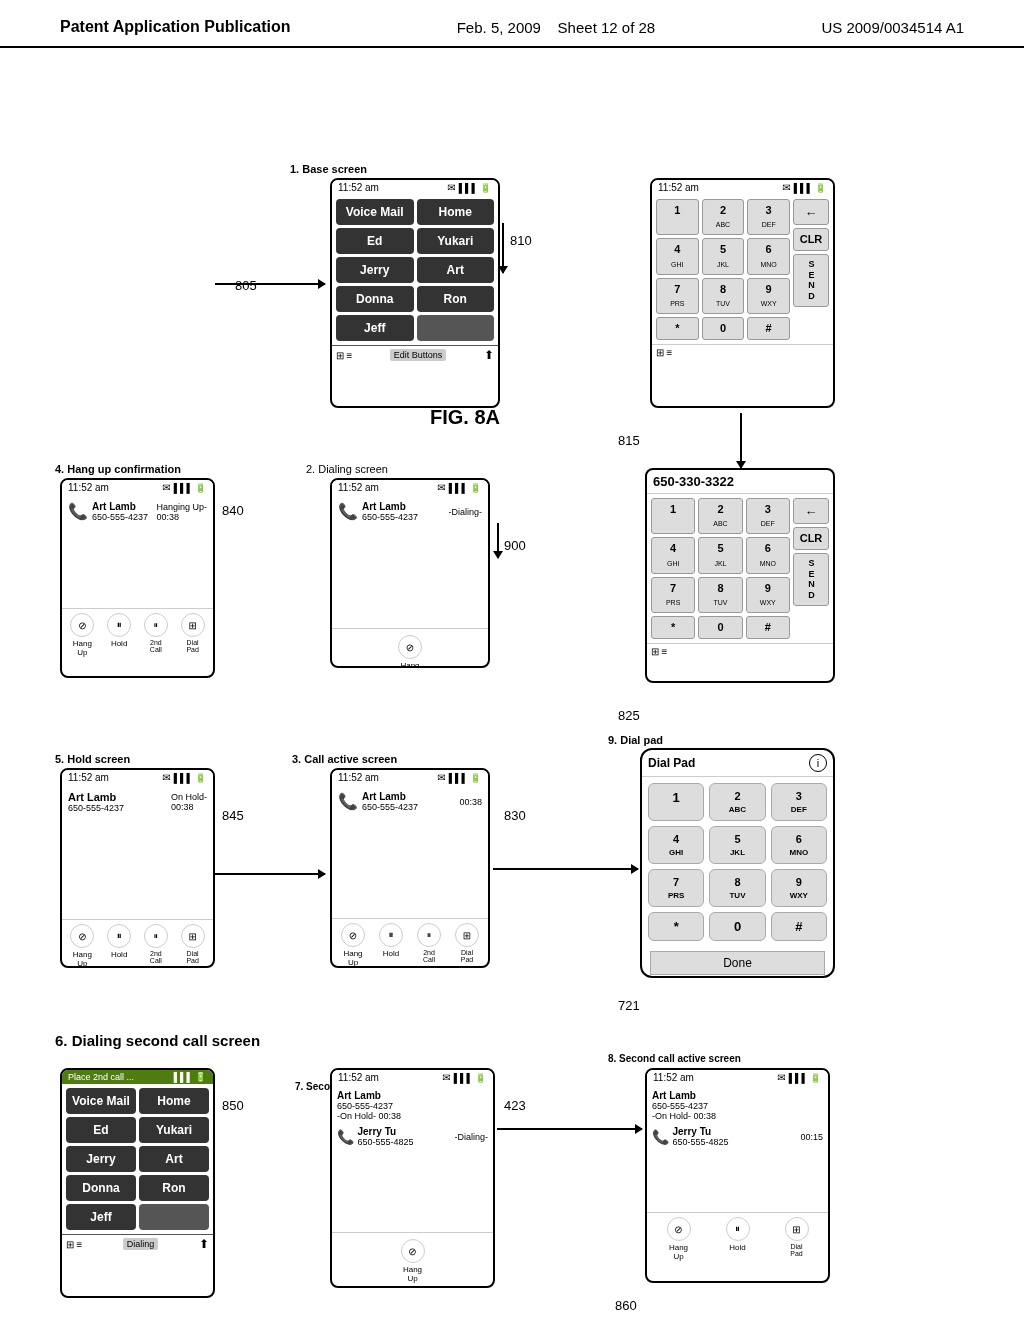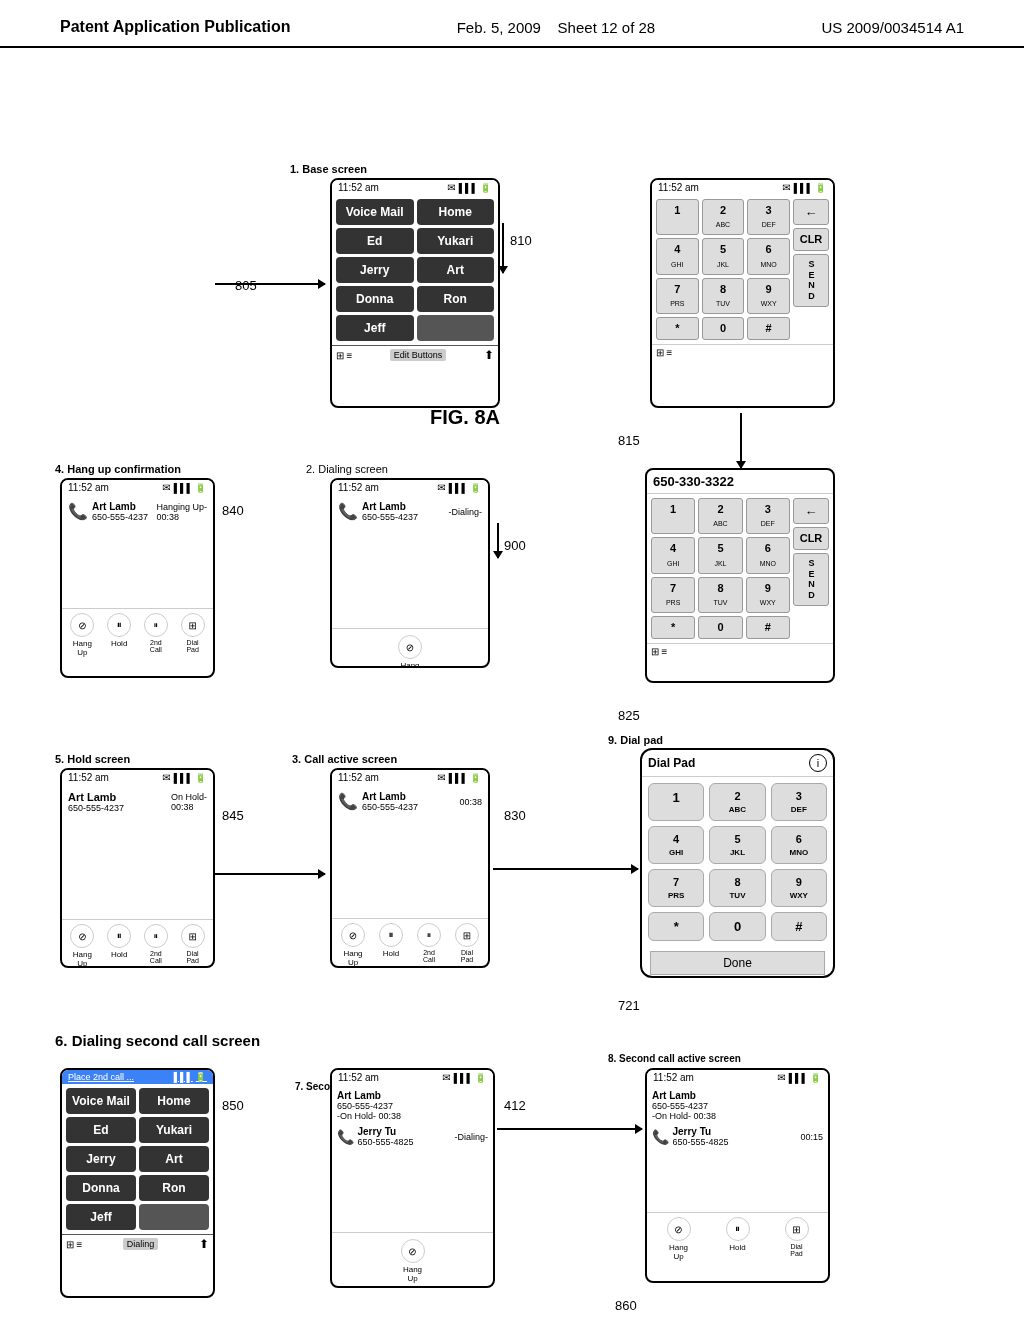--- a/index.html
+++ b/index.html
@@ -530,21 +530,21 @@
       <div style="background:#ddd; border-radius:6px; text-align:center; padding:6px 4px; font-size:13px; font-weight:bold; border:1px solid #aaa;">#</div>
     </div>
     <div style="padding:4px 8px;">
       <div style="background:#ddd; border-radius:0; text-align:center; padding:4px; font-size:12px; border:1px solid #aaa;">Done</div>
     </div>
   </div>
 
   <div style="position:absolute; left:55px; top:984px; font-size:15px; font-weight:bold;">6. Dialing second call screen</div>
   <div id="screen-second-dialing" class="phone-screen">
 
-    <div class="status-bar" style="background:#3b82f6; color:white;text-decoration:underline;">
+    <div class="status-bar" style="background:#4d7c0f; color:white;">
       <span style="font-size:9px;">Place 2nd call ...</span>
       <div class="status-icons">
         <span style="font-size:9px; color:white;">▌▌▌</span>
         <span style="font-size:9px; color:white;">🔋</span>
       </div>
     </div>
     <div style="display:grid; grid-template-columns:1fr 1fr; gap:3px; padding:4px;">
       <div class="grid-btn">Voice Mail</div>
       <div class="grid-btn">Home</div>
       <div class="grid-btn">Ed</div>
@@ -602,21 +602,21 @@
         <div class="call-btn-icon" style="font-size:10px;">⊘</div>
         <div style="font-size:8px;">Hang<br>Up</div>
       </div>
     </div>
   </div>
 
   <div style="position:absolute; left:497px; top:1080px; width:145px; height:2px; background:#000;">
     <div style="position:absolute; right:-1px; top:-4px; border-left:8px solid #000; border-top:5px solid transparent; border-bottom:5px solid transparent;"></div>
   </div>
 
-  <div class="annot-num" style="left:504px; top:1050px;">412</div>
+  <div class="annot-num" style="left:504px; top:1050px;">423</div>
 
   <div style="position:absolute; left:608px; top:1005px; font-size:10px; font-weight:bold;">8. Second call active screen</div>
   <div id="screen-second-active" class="phone-screen">
     <div class="status-bar">
       <span>11:52 am</span>
       <div class="status-icons">
         <span>✉</span>
         <span style="font-size:9px;">▌▌▌</span>
         <span style="font-size:9px;">🔋</span>
       </div>

